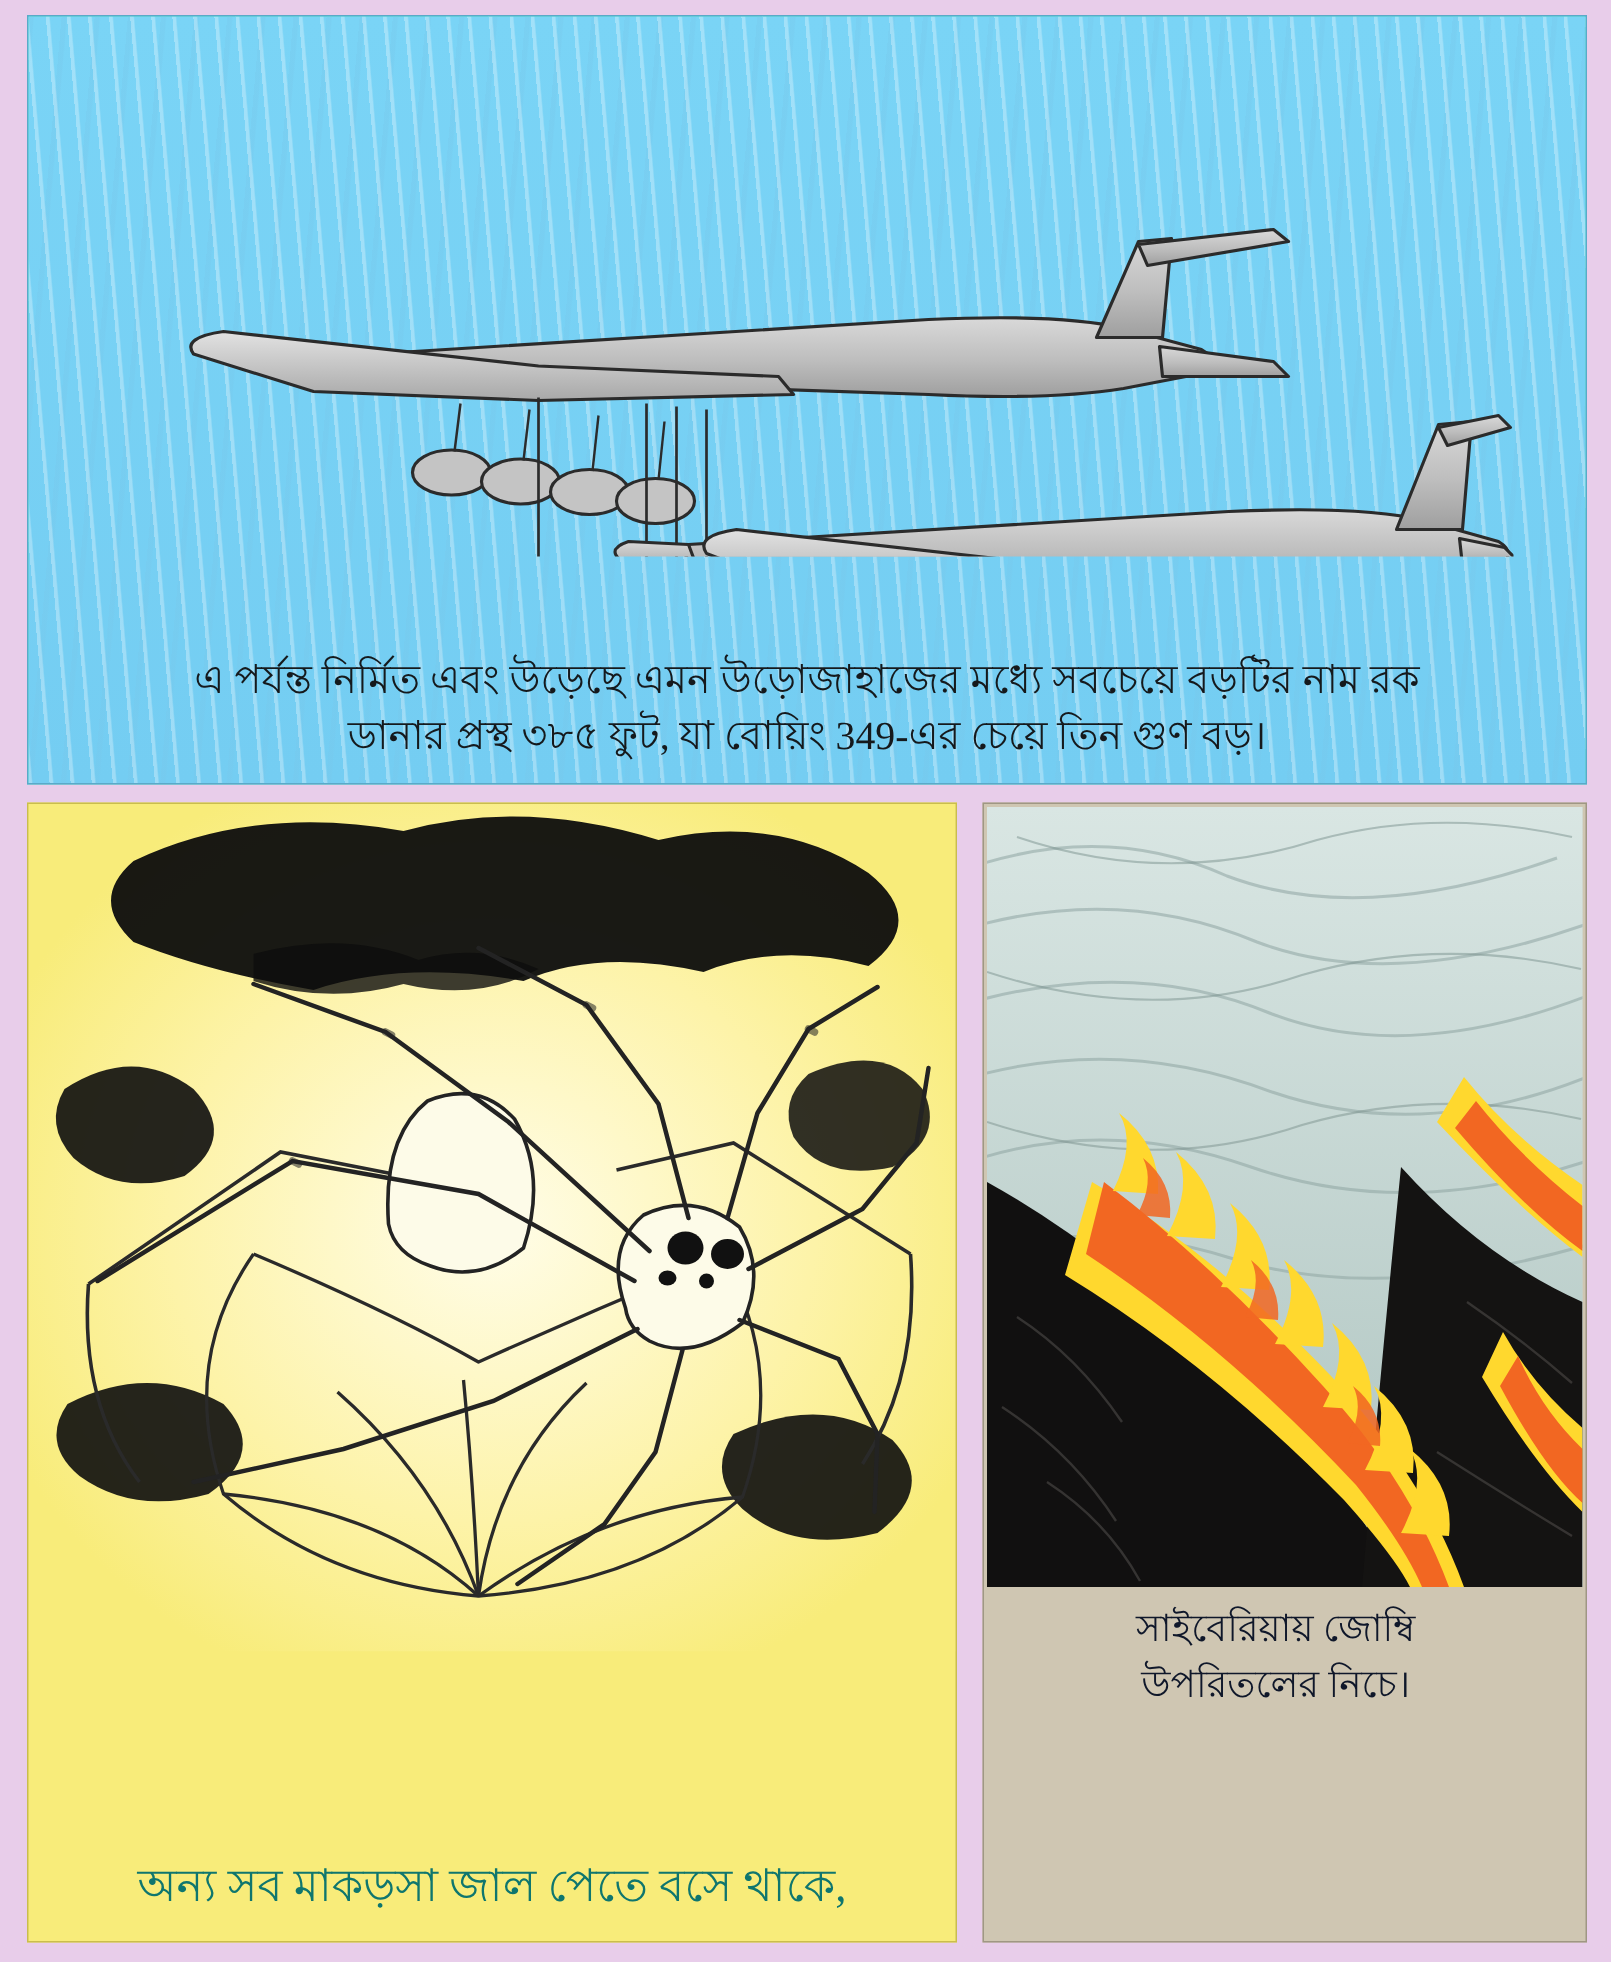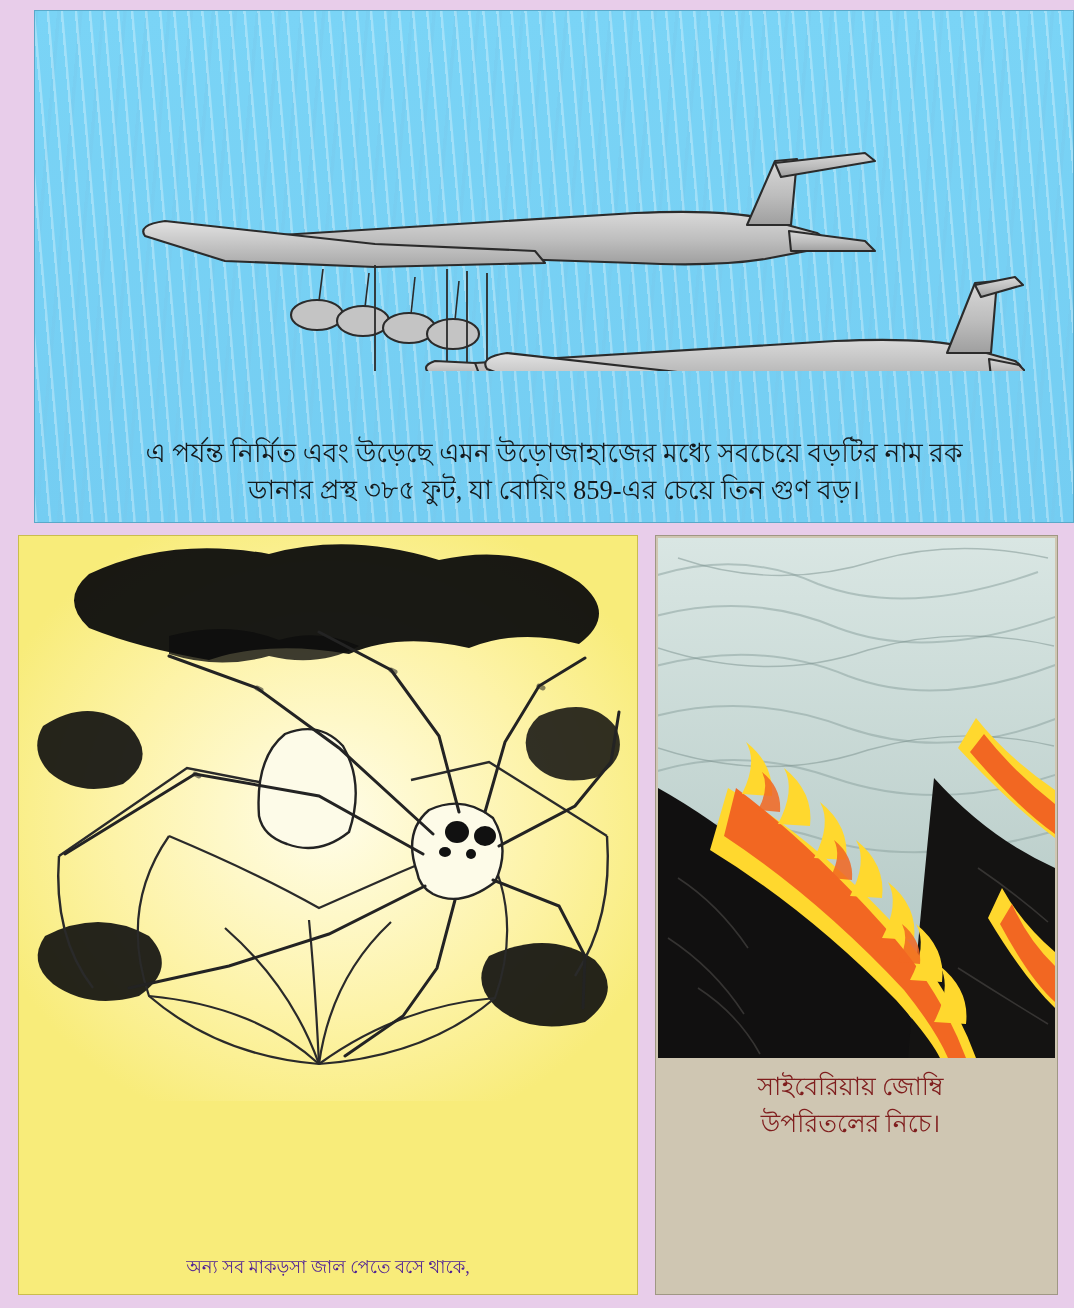--- a/index.html
+++ b/index.html
@@ -25,21 +25,20 @@
   .panel-plane {
     position: absolute;
     left: 18px;
     top: 10px;
     width: 1040px;
     height: 513px;
     background: #5eead4;
     border: 1px solid #5aa9c9;
     box-sizing: border-box;
     overflow: hidden;
-    margin-left: 16px;
   }
   .sky {
     position: absolute;
     inset: 0;
     background:
       repeating-linear-gradient(85deg, rgba(255,255,255,0.30) 0px, rgba(255,255,255,0.30) 2px, rgba(255,255,255,0) 3px, rgba(255,255,255,0) 14px),
       repeating-linear-gradient(95deg, rgba(120,200,235,0.35) 0px, rgba(120,200,235,0.35) 3px, rgba(255,255,255,0) 4px, rgba(255,255,255,0) 22px),
       linear-gradient(#7ad4f6, #74cdf2);
   }
   .plane-svg {
@@ -83,23 +82,23 @@
     height: 565px;
     overflow: hidden;
   }
   .caption-spider {
     position: absolute;
     left: 0;
     right: 0;
     bottom: 14px;
     text-align: center;
     font-family: "Liberation Serif", serif;
-    font-size: 18px;
+    font-size: 30px;
     line-height: 1.46;
-    color: #4c1d95;
+    color: #0f766e;
     padding: 0 14px;
     box-sizing: border-box;
   }
 
   
   .panel-fire {
     position: absolute;
     left: 655px;
     top: 535px;
     width: 403px;
@@ -120,21 +119,21 @@
   }
   .caption-fire {
     position: absolute;
     left: 0;
     right: 0;
     top: 528px;
     text-align: center;
     font-family: "Liberation Serif", serif;
     font-size: 25px;
     line-height: 1.48;
-    color: #7f1d1d;
+    color: #0f172a;
     padding: 4px 22px 0 10px;
     box-sizing: border-box;
   }
   .cap-line { display: block; }
 </style>
 </head>
 <body>
 
 <div class="page">
 
@@ -207,21 +206,21 @@
           <circle cx="630" cy="332" r="8"></circle>
           <path d="M590 294 L590 324" stroke="#2b2b2b" fill="none"></path>
           <path d="M610 295 L610 325" stroke="#2b2b2b" fill="none"></path>
           <path d="M630 296 L630 326" stroke="#2b2b2b" fill="none"></path>
         </g>
       </g>
     </svg>
 
     <div class="caption-plane">
       <span class="cap-line">এ পর্যন্ত নির্মিত এবং উড়েছে এমন উড়োজাহাজের মধ্যে সবচেয়ে বড়টির নাম রক</span>
-      <span class="cap-line">ডানার প্রস্থ ৩৮৫ ফুট, যা বোয়িং 859-এর চেয়ে তিন গুণ বড়।</span>
+      <span class="cap-line">ডানার প্রস্থ ৩৮৫ ফুট, যা বোয়িং 349-এর চেয়ে তিন গুণ বড়।</span>
     </div>
   </div>
 
   <div class="panel-spider">
     <svg class="spider-art" viewBox="0 0 618 565">
       <defs>
         <radialGradient id="glow" cx="50%" cy="50%" r="58%">
           <stop offset="0%" stop-color="#fffde9"></stop>
           <stop offset="60%" stop-color="#fdf3a8"></stop>
           <stop offset="100%" stop-color="#f8ec7a"></stop>

